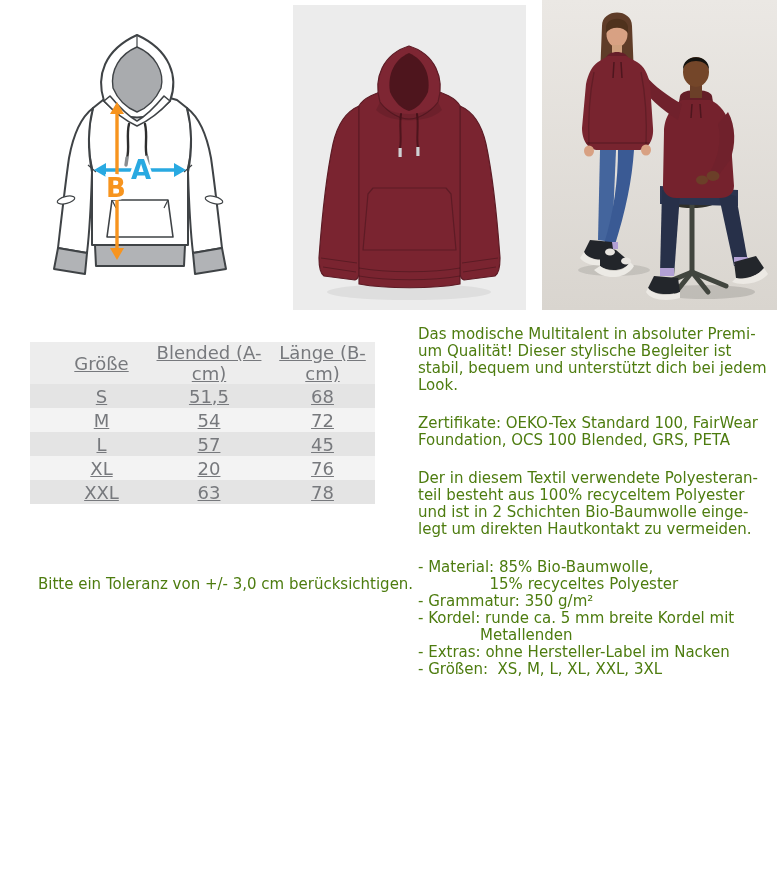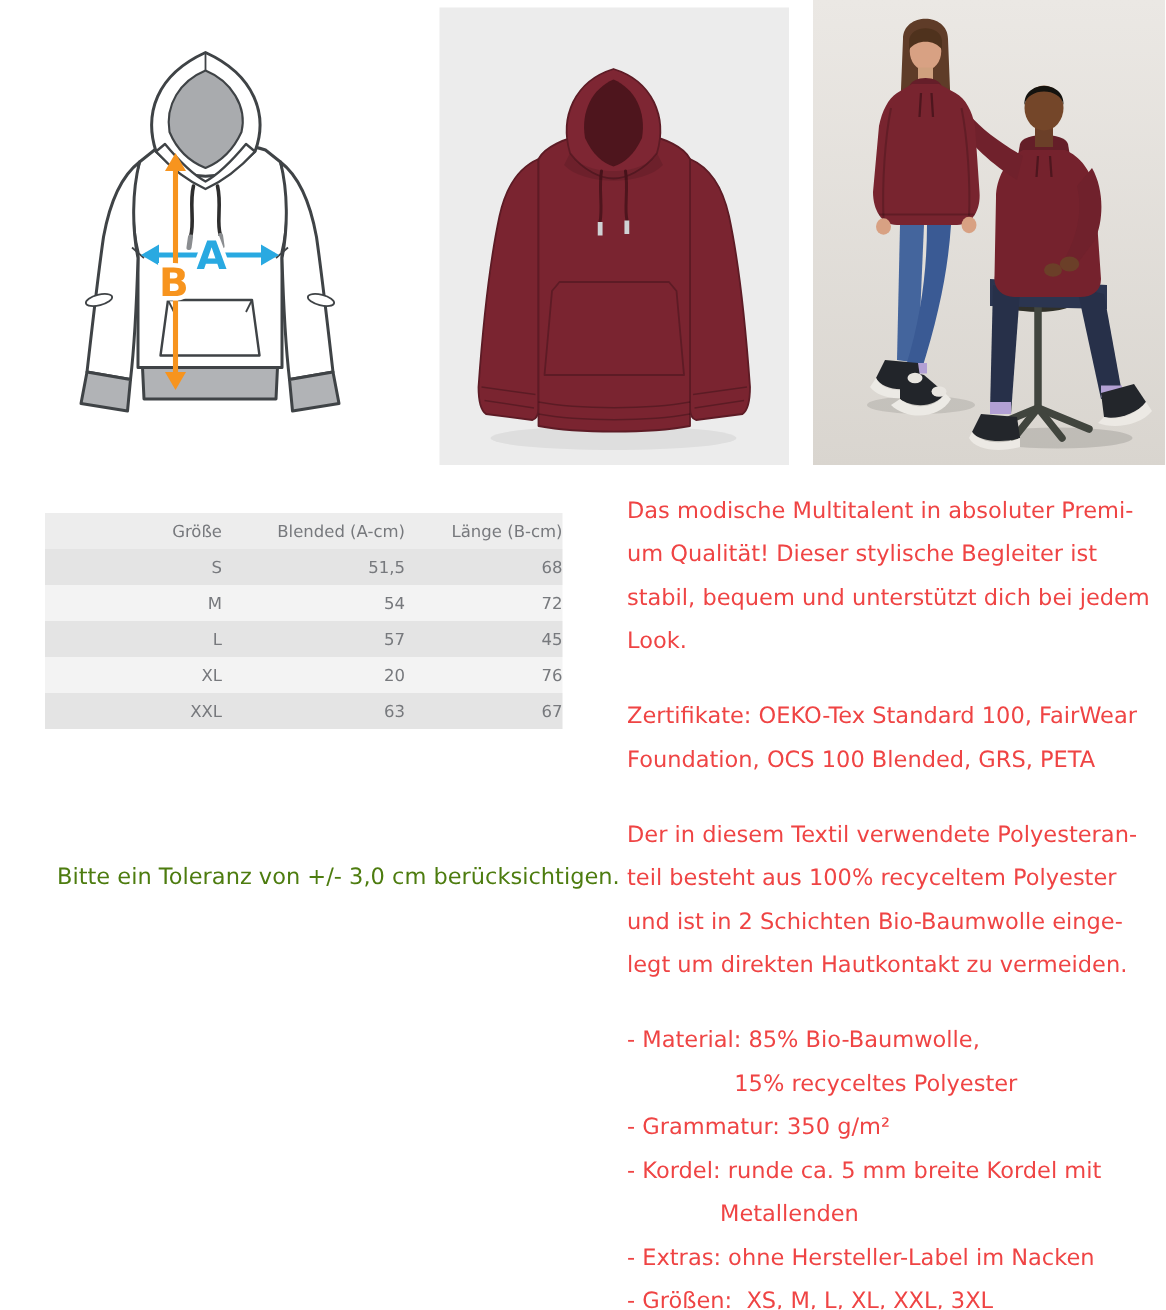--- a/index.html
+++ b/index.html
@@ -9,37 +9,37 @@
 
   
   .tech-drawing { position: absolute; left: 0; top: 0; width: 280px; height: 300px; }
   .product-photo { position: absolute; left: 293px; top: 5px; width: 233px; height: 305px; background: #ececec; }
   .product-photo svg, .models-photo svg { display: block; width: 100%; height: 100%; }
   .models-photo { position: absolute; left: 542px; top: 0; width: 235px; height: 310px; }
 
   
   .size-table { position: absolute; left: 30px; top: 342px; width: 345px; border-collapse: collapse; table-layout: fixed; }
   .size-table th, .size-table td {
-    height: 24px; font-size: 11px; font-weight: normal; text-align: right;
-    color: #77797d; vertical-align: middle; padding: 0;
+    height: 24px; font-size: 18px; font-weight: normal; text-align: center;
+    color: #77797d; vertical-align: middle; padding: 0; text-decoration: underline;
   }
   .size-table th { background: #ededed; }
   .size-table col.c1 { width: 118px; }
   .size-table col.c2 { width: 122px; }
   .size-table col.c3 { width: 105px; }
   .size-table th:first-child, .size-table td:first-child { padding-left: 25px; }
   .size-table tbody tr:nth-child(odd) td { background: #e4e4e4; }
   .size-table tbody tr:nth-child(even) td { background: #f3f3f3; }
 
   .tolerance { position: absolute; left: 38px; top: 575px; font-size: 15px; color: #4d7c0f; }
 
   
   .description { position: absolute; left: 418px; top: 326px; width: 356px; }
   .description p {
-    white-space: pre; font-size: 15px; line-height: 29px; color: #ef4444;
+    white-space: pre; font-size: 15px; line-height: 17px; color: #4d7c0f;
     margin: 0 0 21px 0;
   }
 
   text.dim-label { font: bold 26px "DejaVu Sans", sans-serif; paint-order: stroke; stroke: #ffffff; stroke-width: 6px; }
 </style>
 </head>
 <body>
 
 <div class="stage">
 
@@ -227,21 +227,21 @@
         <td>45</td>
       </tr>
       <tr>
         <td>XL</td>
         <td>20</td>
         <td>76</td>
       </tr>
       <tr>
         <td>XXL</td>
         <td>63</td>
-        <td>67</td>
+        <td>78</td>
       </tr>
     </tbody>
   </table>
 
   <div class="tolerance">Bitte ein Toleranz von +/- 3,0 cm berücksichtigen.</div>
 
   <div class="description">
     <p>Das modische Multitalent in absoluter Premi-
 um Qualität! Dieser stylische Begleiter ist
 stabil, bequem und unterstützt dich bei jedem

